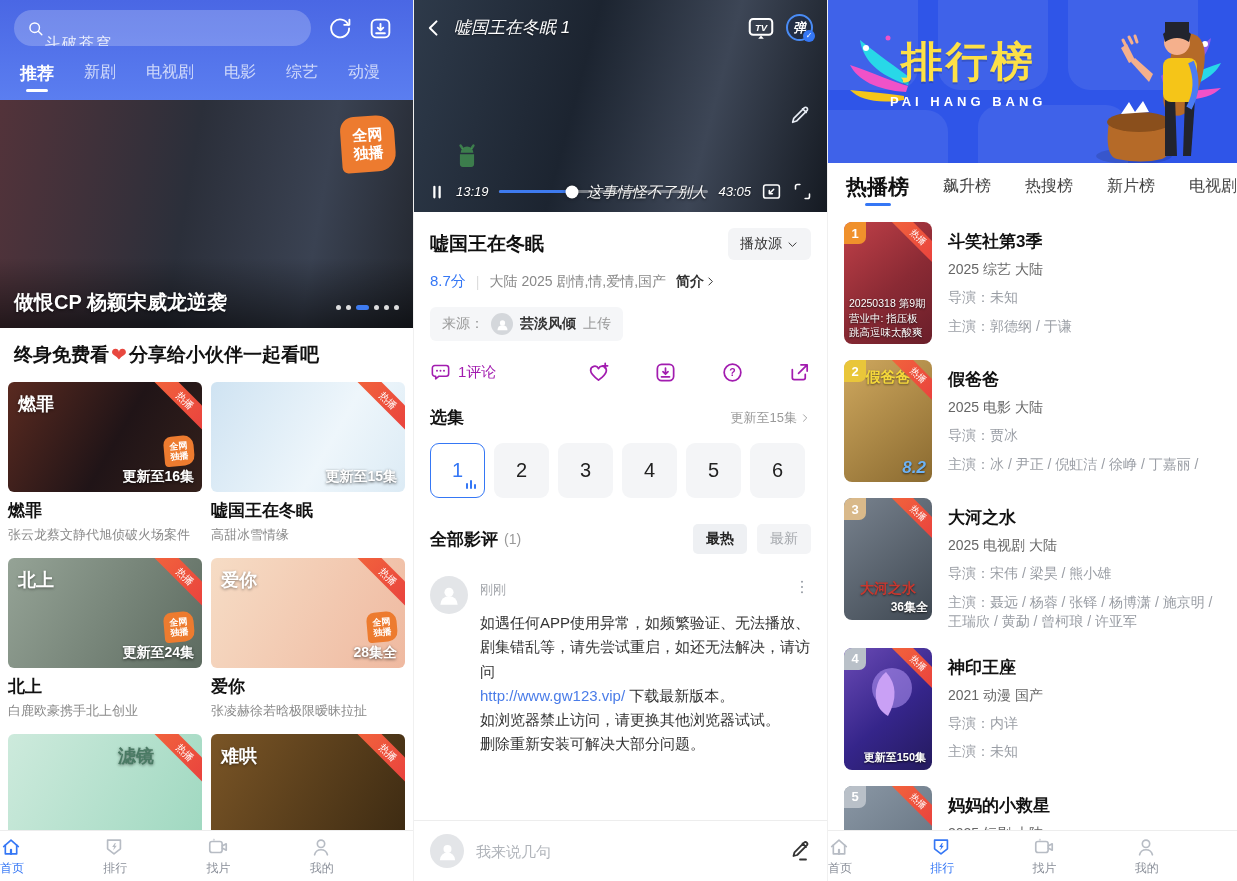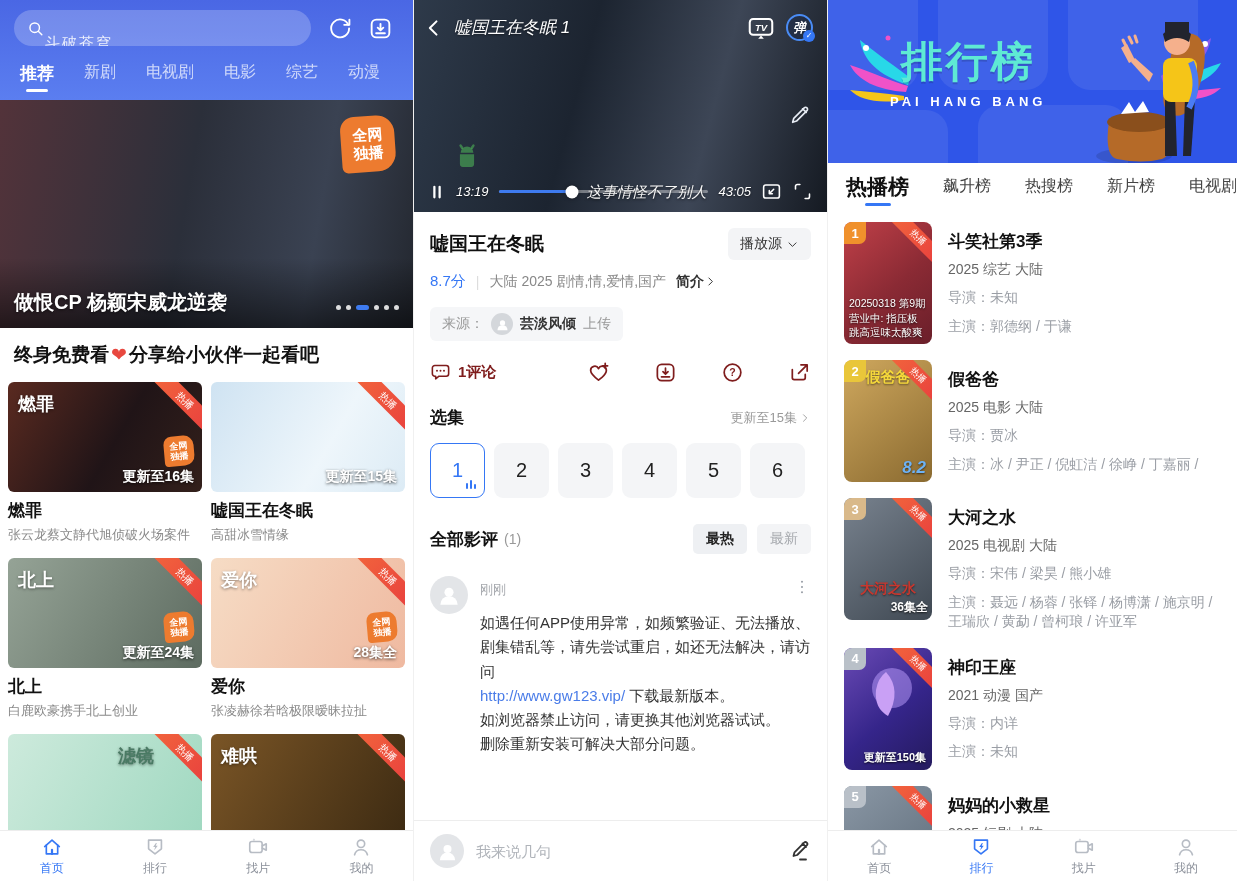--- a/index.html
+++ b/index.html
@@ -41,21 +41,21 @@
   .c-sub{font-size:13px;color:#8a8a8a;margin-top:4px;white-space:nowrap;overflow:hidden;}
   .pbg1{background:linear-gradient(120deg,#5a2a20 0%,#201417 55%,#33201b 100%);}
   .pbg2{background:linear-gradient(120deg,#cfe3f2,#eef6fb 60%,#dcebf5);}
   .pbg3{background:linear-gradient(120deg,#95a396,#5d6b60);}
   .pbg4{background:linear-gradient(120deg,#f6dcc5,#efb9a0);}
   .pbg5{background:linear-gradient(120deg,#cdeadc,#9fd8c0);}
   .pbg6{background:linear-gradient(120deg,#7a5526,#3c2a12);}
   .pbg5 .ptxt{color:#4a7a64;left:auto;right:48px;}
   .content1{height:830px;overflow:hidden;}
   .bnav{position:absolute;left:0;right:0;bottom:0;height:51px;background:#fff;border-top:1px solid #ededed;display:flex;}
-  .bnav-item{flex:1;display:flex;flex-direction:column;align-items:center;justify-content:center;gap:2px;color:#b7bcc4;cursor:pointer;}
+  .bnav-item{flex:1;display:flex;flex-direction:column;align-items:flex-start;justify-content:center;gap:2px;color:#b7bcc4;cursor:pointer;}
   .bnav-item .lbl{font-size:12px;color:#8a8f99;}
   .bnav-item.active{color:#3577f5;}
   .bnav-item.active .lbl{color:#3577f5;}
 
   
   .pl{position:relative;height:212px;background:linear-gradient(105deg,#2e3a4a 0%,#1c2430 40%,#3d4656 70%,#151a22 100%);color:#fff;overflow:hidden;font-style:italic;}
   .pl-top{display:flex;align-items:center;gap:10px;padding:14px 14px 0 10px;}
   .pl-title{font-size:17px;flex:1;text-shadow:0 1px 2px rgba(0,0,0,.5);}
   .danmu{width:27px;height:27px;border-radius:50%;border:2px solid #4a8cf5;color:#fff;font-size:13px;font-weight:bold;display:flex;align-items:center;justify-content:center;position:relative;background:rgba(20,40,80,.35);}
   .danmu .chk{position:absolute;right:-4px;bottom:-3px;width:12px;height:12px;border-radius:50%;background:#3577f5;color:#fff;font-size:8px;line-height:12px;text-align:center;}
@@ -71,21 +71,21 @@
   .d-row1{display:flex;align-items:center;justify-content:space-between;}
   .d-title{font-size:19px;font-weight:bold;color:#111;}
   .src-btn{background:#f3f4f6;border-radius:6px;padding:7px 12px;font-size:14px;color:#333;display:flex;align-items:center;gap:4px;cursor:pointer;}
   .d-meta{display:flex;align-items:center;gap:10px;margin-top:12px;font-size:14px;color:#888;}
   .score{color:#3577f5;font-size:15px;}
   .meta-div{color:#ddd;}
   .intro{color:#333;font-weight:bold;display:flex;align-items:center;cursor:pointer;}
   .src-pill{display:inline-flex;align-items:center;gap:7px;background:#f5f6f8;border-radius:6px;padding:6px 12px;margin-top:16px;font-size:14px;color:#999;}
   .src-pill .up-name{color:#333;font-weight:bold;}
   .mini-ava{width:22px;height:22px;border-radius:50%;background:#d4d7db;color:#fff;display:flex;align-items:center;justify-content:center;overflow:hidden;}
-  .act-row{display:flex;align-items:center;margin-top:20px;color:#7f1d1d;font-weight:bold;}
+  .act-row{display:flex;align-items:center;margin-top:20px;color:#a21caf;}
   .act-left{display:flex;align-items:center;gap:7px;font-size:15px;flex:1;}
   .act-ics{display:flex;gap:44px;}
   .sel-row{display:flex;align-items:center;justify-content:space-between;margin-top:22px;}
   .sel-lb{font-size:17px;font-weight:bold;color:#111;}
   .sel-st{font-size:13px;color:#999;display:flex;align-items:center;gap:2px;cursor:pointer;}
   .eps{display:flex;gap:9px;margin-top:14px;}
   .ep{width:55px;height:55px;border-radius:9px;background:#f4f5f7;display:flex;align-items:center;justify-content:center;font-size:20px;color:#222;cursor:pointer;position:relative;}
   .ep.active{background:#fff;border:1.5px solid #3577f5;color:#3577f5;}
   .eq{position:absolute;right:8px;bottom:8px;display:flex;gap:1.5px;align-items:flex-end;height:9px;}
   .eq i{width:2.5px;background:#3577f5;border-radius:1px;display:block;}
@@ -108,21 +108,21 @@
   .cbar{position:absolute;left:0;right:0;bottom:0;height:61px;border-top:1px solid #ededed;background:#fff;display:flex;align-items:center;gap:12px;padding:0 16px;}
   .ava34{width:34px;height:34px;border-radius:50%;background:#e3e5e8;color:#fff;display:flex;align-items:center;justify-content:center;overflow:hidden;flex:none;}
   .cbar input{flex:1;border:none;outline:none;font-size:15px;color:#333;background:transparent;font-family:inherit;}
   .cbar input::placeholder{color:#b0b4ba;}
   .cbar .pen{color:#333;}
 
   
   .banner{position:relative;height:163px;background:#2f55e8;overflow:hidden;}
   .bsq{position:absolute;border-radius:22px;background:rgba(255,255,255,.08);}
   .btitle-wrap{position:absolute;left:62px;top:34px;text-align:center;z-index:2;}
-  .btitle{color:#5eead4;font-size:42px;font-weight:900;letter-spacing:3px;text-shadow:0 2px 0 rgba(0,0,0,.15);}
+  .btitle{color:#fde047;font-size:42px;font-weight:900;letter-spacing:3px;text-shadow:0 2px 0 rgba(0,0,0,.15);}
   .bsub{color:#fff;font-size:13px;font-weight:bold;letter-spacing:4px;margin-top:4px;}
   .splash{position:absolute;z-index:1;}
   .figure{position:absolute;right:8px;top:6px;z-index:2;}
   .rtabs{display:flex;gap:34px;padding:0 18px;height:47px;align-items:center;white-space:nowrap;overflow:hidden;font-size:16px;color:#444;}
   .rtab{position:relative;height:100%;display:flex;align-items:center;cursor:pointer;flex:none;}
   .rtab.active{color:#111;font-weight:bold;font-size:21px;}
   .rtab.active::after{content:"";position:absolute;left:50%;transform:translateX(-50%);bottom:4px;width:26px;height:3.5px;border-radius:2px;background:#3577f5;}
   .rlist{padding:12px 16px 0 16px;height:620px;overflow:hidden;}
   .ritem{display:flex;gap:16px;margin-bottom:16px;}
   .rposter{position:relative;width:88px;height:122px;border-radius:8px;overflow:hidden;flex:none;}

